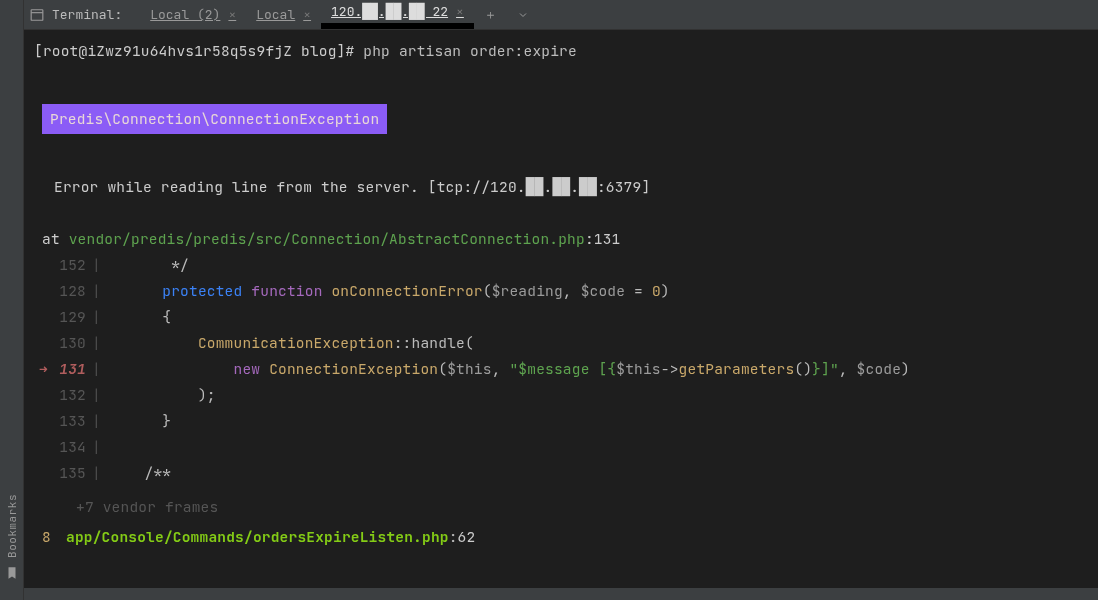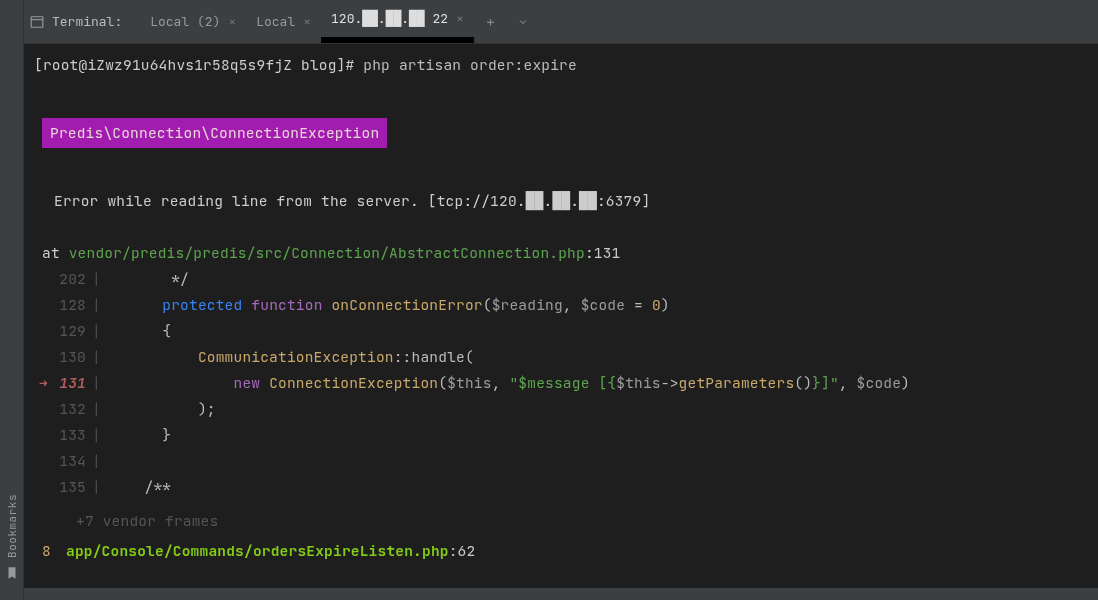--- a/index.html
+++ b/index.html
@@ -40,21 +40,21 @@
       flex: 1;
       display: flex;
       flex-direction: column;
       background: #1e1e1e;
     }
     .terminal-header {
       background: #3c3f41;
       border-bottom: 1px solid #323232;
       display: flex;
       align-items: center;
-      height: 44px;
+      height: 30px;
       font-size: 13px;
       color: #bbb;
       padding-left: 6px;
     }
     .header-icon {
       width: 14px;
       height: 14px;
       margin-right: 8px;
       fill: #999;
     }
@@ -68,20 +68,21 @@
       height: 100%;
     }
     .tab {
       display: flex;
       align-items: center;
       padding: 0 10px;
       height: 100%;
       color: #999;
       font-size: 13px;
       cursor: pointer;
+      text-decoration: underline;
     }
     .tab.active {
       color: #ddd;
       border-bottom: 6px solid #000000;
     }
     .tab-close {
       margin-left: 8px;
       color: #777;
       font-size: 13px;
     }
@@ -96,21 +97,21 @@
       flex: 1;
       padding: 8px 10px;
       font-family: "JetBrains Mono", "Consolas", monospace;
       font-size: 14.5px;
       line-height: 26px;
       overflow-y: auto;
       letter-spacing: 0.2px;
     }
     .prompt-line .user { color: #ccc; }
     .exception-badge {
-      background: #a21caf;
+      background: #8b5cf6;
       color: #e8d7d7;
       padding: 2px 8px;
       display: inline-block;
       margin-top: 14px;
       margin-bottom: 14px;
       margin-left: 8px;
     }
     .error-message {
       color: #ccc;
       margin-left: 20px;
@@ -229,21 +230,21 @@
     <div class="error-message">
       <span>Error while reading line from the server. </span><span class="tcp">[tcp://120.██.██.██:6379]</span>
     </div>
     <div class="blank-line"></div>
     <div class="at-line">
       <span>at </span><span class="path">vendor/predis/predis/src/Connection/AbstractConnection.php</span><span>:</span><span class="lineno">131</span>
     </div>
 
     <div class="code-line">
         <span class="arrow"></span>
-        <span class="gutter">202</span>
+        <span class="gutter">152</span>
         <span class="pipe">|</span>
         <span class="code comment">       */</span>
       </div>
 
     <div class="code-line">
         <span class="arrow"></span>
         <span class="gutter">128</span>
         <span class="pipe">|</span>
         <span class="code">      <span class="kw-protected">protected</span> <span class="kw-function">function</span> <span class="fn-name">onConnectionError</span><span class="punct">(</span><span class="var">$reading</span><span class="punct">, </span><span class="var">$code</span><span class="punct"> = </span><span class="num">0</span><span class="punct">)</span></span>
       </div>

